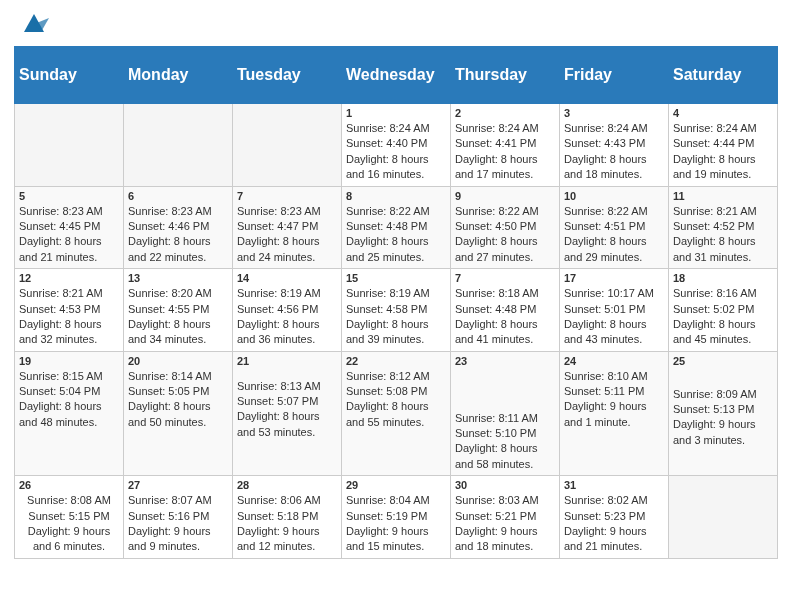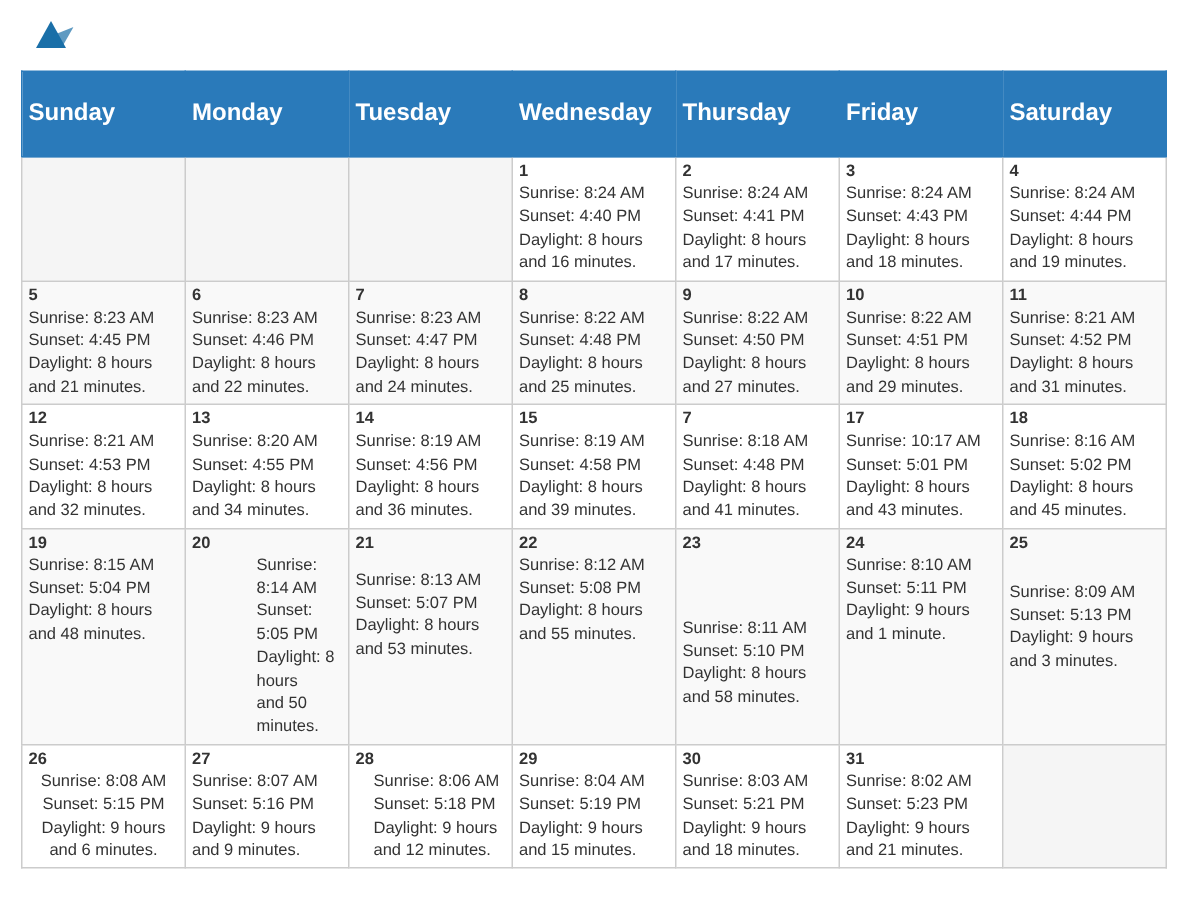--- a/index.html
+++ b/index.html
@@ -260,21 +260,21 @@
         <tr>
           <td>
             <span class="day-number">19</span>
             <div class="day-info" style="white-space: pre-line;">Sunrise: 8:15 AM
 Sunset: 5:04 PM
 Daylight: 8 hours
 and 48 minutes.</div>
           </td>
           <td>
             <span class="day-number">20</span>
-            <div class="day-info" style="white-space: pre-line; margin-left: 43px;">Sunrise: 8:14 AM
+            <div class="day-info" style="white-space: pre-line;">Sunrise: 8:14 AM
 Sunset: 5:05 PM
 Daylight: 8 hours
 and 50 minutes.</div>
           </td>
           <td>
             <span class="day-number">21</span>
             <div class="day-info" style="white-space: pre-line; margin-top: 12px;">Sunrise: 8:13 AM
 Sunset: 5:07 PM
 Daylight: 8 hours
 and 53 minutes.</div>
@@ -318,21 +318,21 @@
           </td>
           <td>
             <span class="day-number">27</span>
             <div class="day-info" style="white-space: pre-line;">Sunrise: 8:07 AM
 Sunset: 5:16 PM
 Daylight: 9 hours
 and 9 minutes.</div>
           </td>
           <td>
             <span class="day-number">28</span>
-            <div class="day-info" style="white-space: pre-line; margin-left: 12px;">Sunrise: 8:06 AM
+            <div class="day-info" style="white-space: pre-line;">Sunrise: 8:06 AM
 Sunset: 5:18 PM
 Daylight: 9 hours
 and 12 minutes.</div>
           </td>
           <td>
             <span class="day-number">29</span>
             <div class="day-info" style="white-space: pre-line;">Sunrise: 8:04 AM
 Sunset: 5:19 PM
 Daylight: 9 hours
 and 15 minutes.</div>

